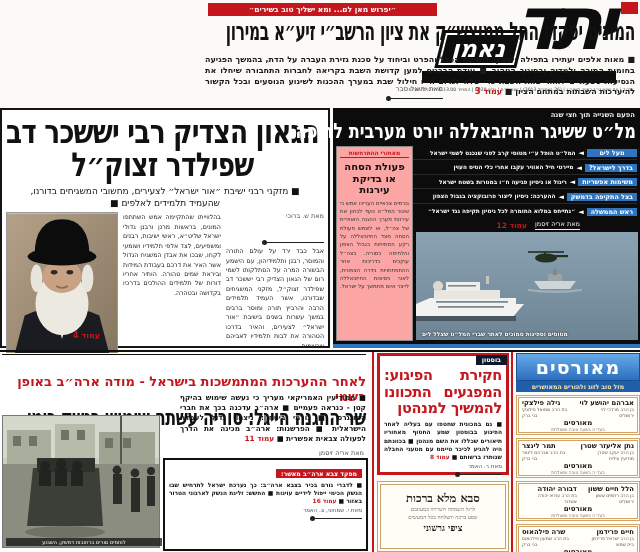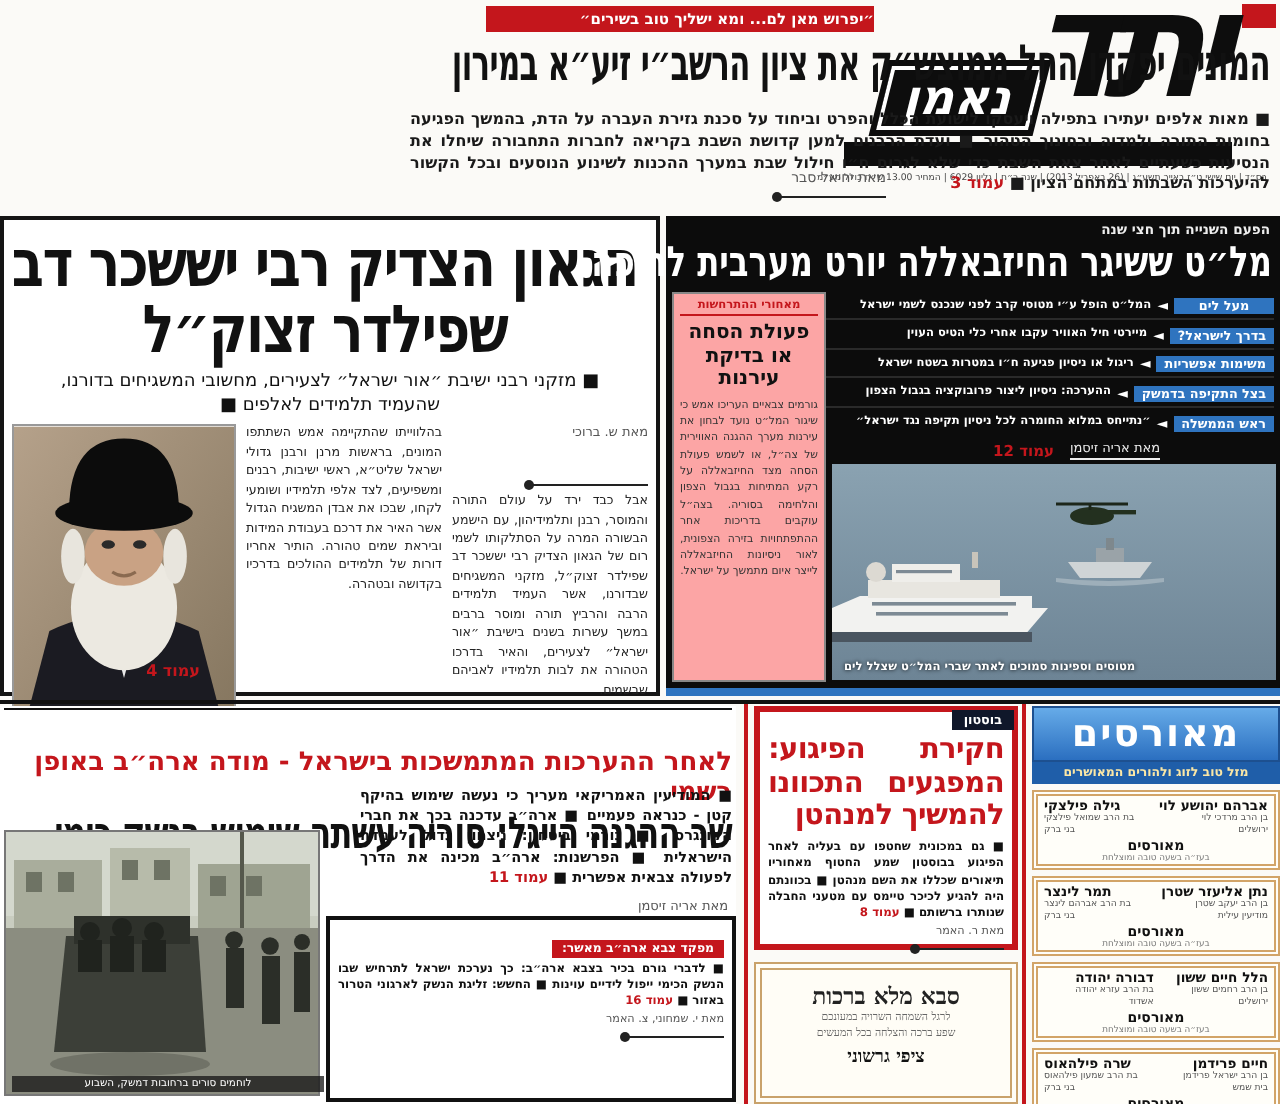--- a/index.html
+++ b/index.html
@@ -10,22 +10,22 @@
 
   
   .corner-box{position:absolute;top:2px;right:2px;width:17px;height:12px;background:#c4161c}
   .logo-area{position:absolute;top:0;right:24px;width:196px;height:100px}
   .logo-main{position:absolute;top:-14px;right:0;font-size:74px;font-weight:900;letter-spacing:-7px;
              transform:skewX(-14deg);color:#0d0d0d;line-height:1}
   .logo-sub{position:absolute;top:33px;right:98px;background:#0d0d0d;color:#fff;border:2px solid #fff;
             outline:3px solid #0d0d0d;padding:0 9px;font-size:24px;font-weight:900;transform:skewX(-14deg)}
   .logo-bar{position:absolute;top:71px;right:0;width:194px;height:12px;background:#0d0d0d}
   .dateline{position:absolute;top:87px;right:-20px;width:230px;font-size:4.6px;color:#444;text-align:center;white-space:nowrap}
-  .top-teaser{position:absolute;top:3px;right:203px;width:194px;height:13px;background:#c4161c;color:#fff;
-              font-size:7.5px;font-weight:bold;text-align:right;line-height:13px}
+  .top-teaser{position:absolute;top:3px;right:203px;width:229px;height:13px;background:#c4161c;color:#fff;
+              font-size:7.5px;font-weight:bold;text-align:center;line-height:13px}
   .top-headline{position:absolute;top:17px;right:5px;width:700px;white-space:nowrap;font-size:25px;
                 font-weight:900;transform:scaleX(0.615);transform-origin:top right;letter-spacing:-0.5px}
   .top-deck{position:absolute;top:55px;right:5px;width:430px;font-size:8px;font-weight:bold;
             text-align:justify;line-height:1.35;color:#1a1a1a}
   .top-byline{position:absolute;top:85px;left:388px;font-size:7px;color:#555}
   .byline-line{height:5px;border-bottom:1.5px solid #222;position:relative;margin-top:1px}
   .byline-line::before{content:"";position:absolute;left:-2px;bottom:-3px;width:5px;height:5px;background:#222;border-radius:50%}
 
   
   .rabbi-box{position:absolute;left:0;top:108px;width:330px;height:240px;border:2px solid #151515;background:#fff;padding:3px 4px}

